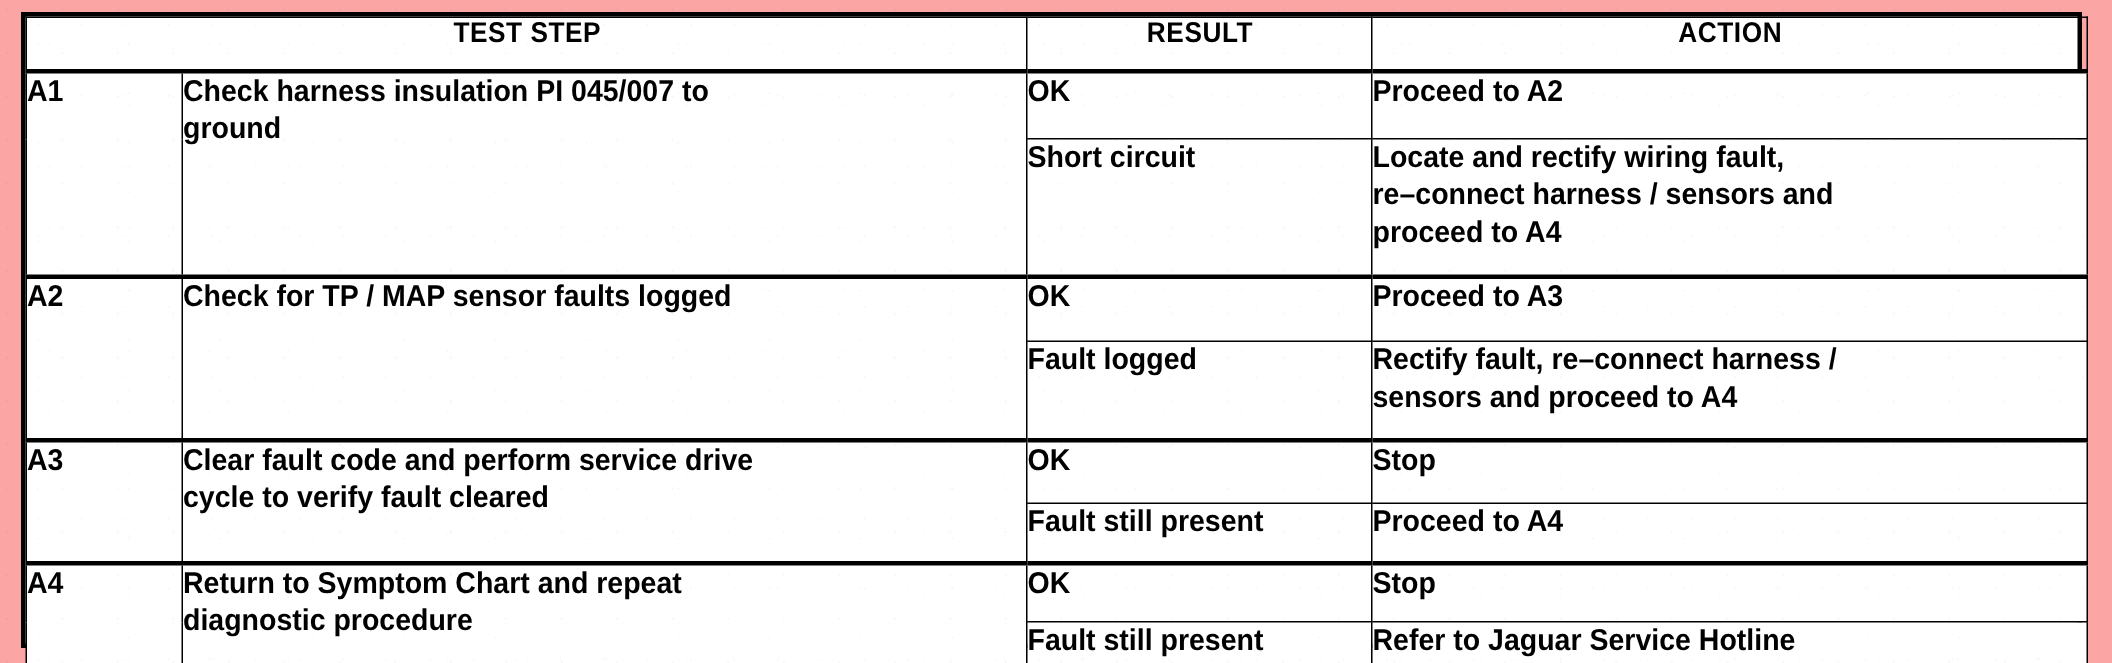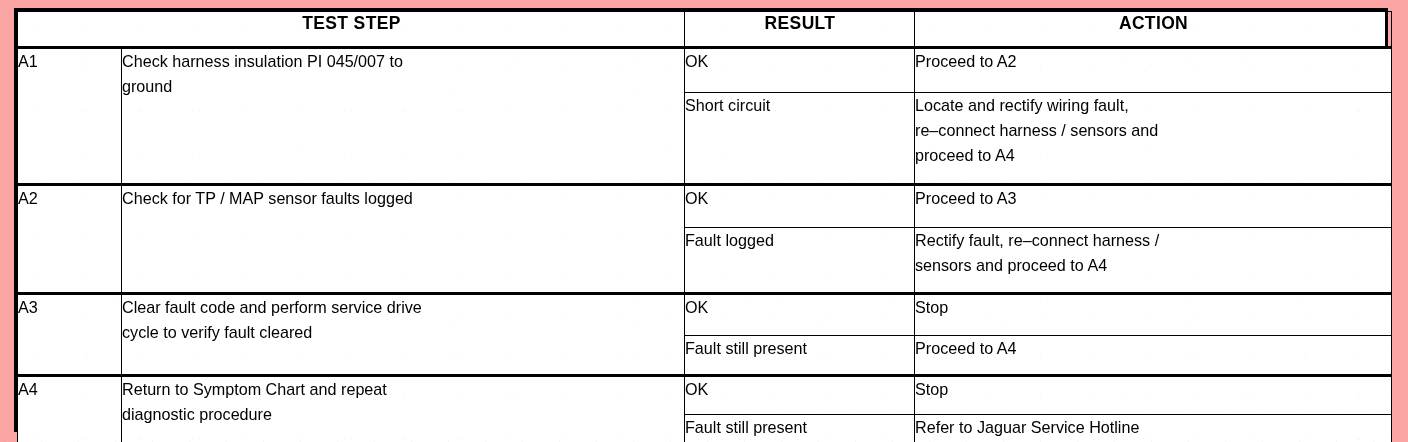--- a/index.html
+++ b/index.html
@@ -68,23 +68,24 @@
     transform: scaleX(0.92);
   }
   thead th .hlabel {
     display: inline-block;
     font-weight: bold;
   }
 
   
   .cell {
     padding: 3px 7px 4px 7px;
-    font-size: 17px;
+    font-size: 20px;
     line-height: 25px;
     font-stretch: condensed;
+    font-weight: bold;
   }
   .cell-txt {
     display: block;
     white-space: pre-line;
     transform: scaleX(0.95);
     transform-origin: left top;
   }
 
   td.step-cell  { border-right: 2px solid #000; }
   td.desc-cell  { border-right: 3px solid #000; }

